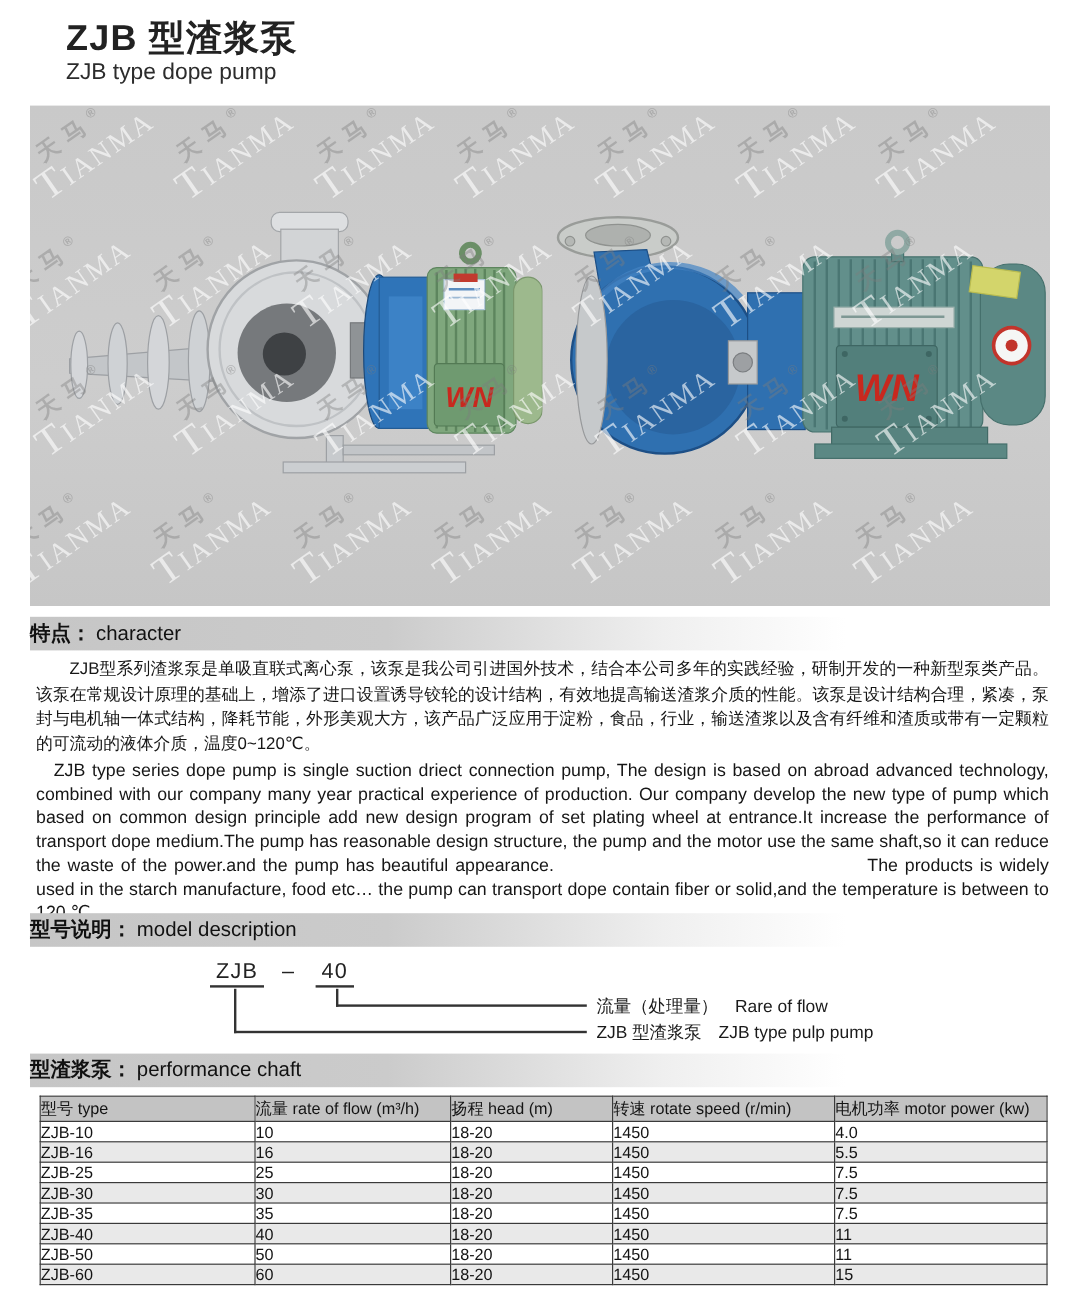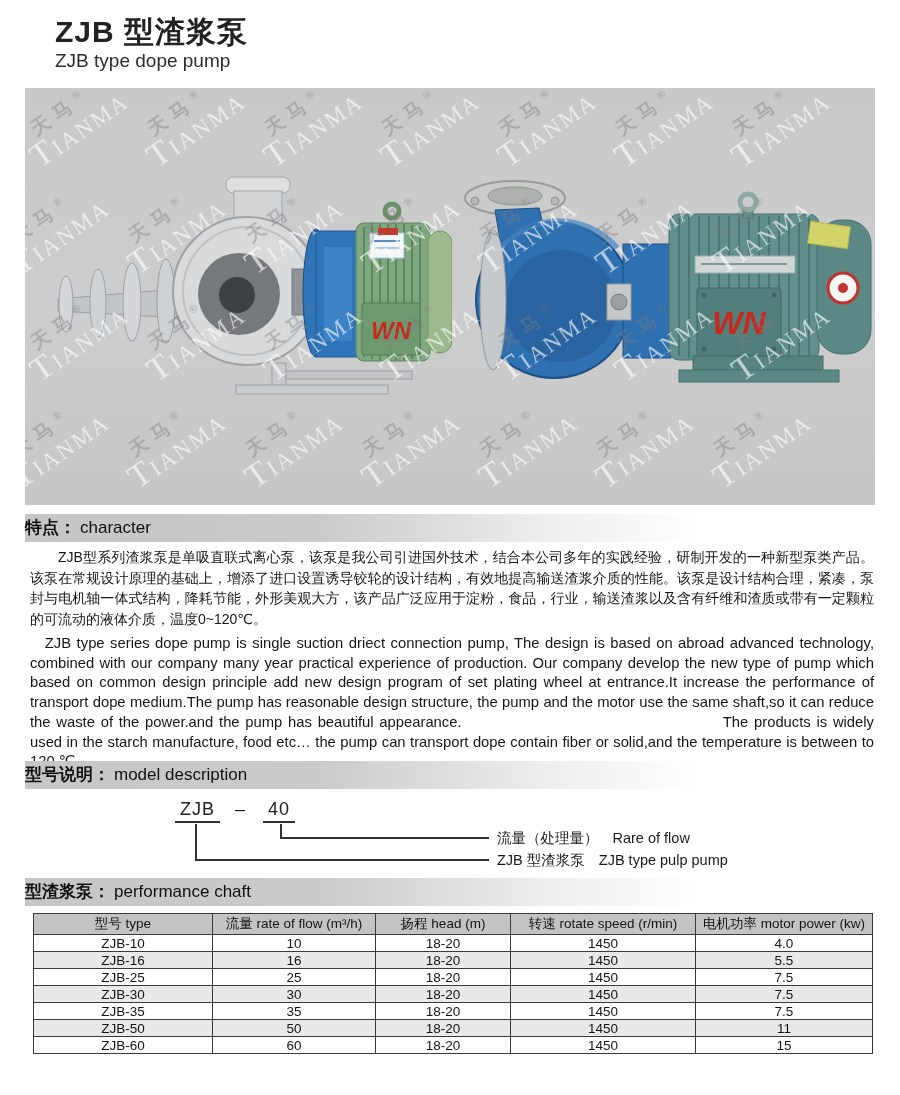--- a/index.html
+++ b/index.html
@@ -77,21 +77,21 @@
   .model .dash { position: absolute; top: 4px; font-size: 18px; color: #222; }
   .model .ln { position: absolute; background: #333; }
   .model .lbl { position: absolute; font-size: 14.5px; color: #1a1a1a; white-space: nowrap; }
   .model .lbl .en { margin-left: 14px; }
 
   
   .perf { left: 33px; top: 913px; }
   table { border-collapse: collapse; width: 839px; table-layout: fixed; }
   th, td {
     border: 1.5px solid #3a3a3a;
-    text-align: center; vertical-align: middle;
+    text-align: left; vertical-align: middle;
     font-size: 13.5px; color: #141414;
     overflow: hidden; white-space: nowrap;
   }
   th { height: 21px; background: #c3c3c3; font-weight: 500; }
   td { height: 17px; background: #ffffff; }
   tbody tr:nth-child(even) td { background: #e9e9e9; }
 </style>
 </head>
 <body>
 
@@ -413,20 +413,27 @@
           <td>7.5</td>
         </tr>
         <tr>
           <td>ZJB-35</td>
           <td>35</td>
           <td>18-20</td>
           <td>1450</td>
           <td>7.5</td>
         </tr>
         <tr>
+          <td>ZJB-40</td>
+          <td>40</td>
+          <td>18-20</td>
+          <td>1450</td>
+          <td>11</td>
+        </tr>
+        <tr>
           <td>ZJB-50</td>
           <td>50</td>
           <td>18-20</td>
           <td>1450</td>
           <td>11</td>
         </tr>
         <tr>
           <td>ZJB-60</td>
           <td>60</td>
           <td>18-20</td>

